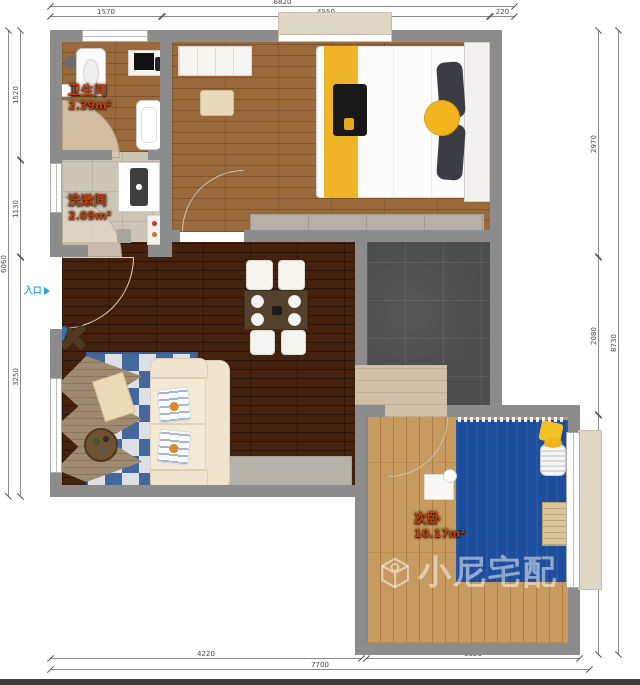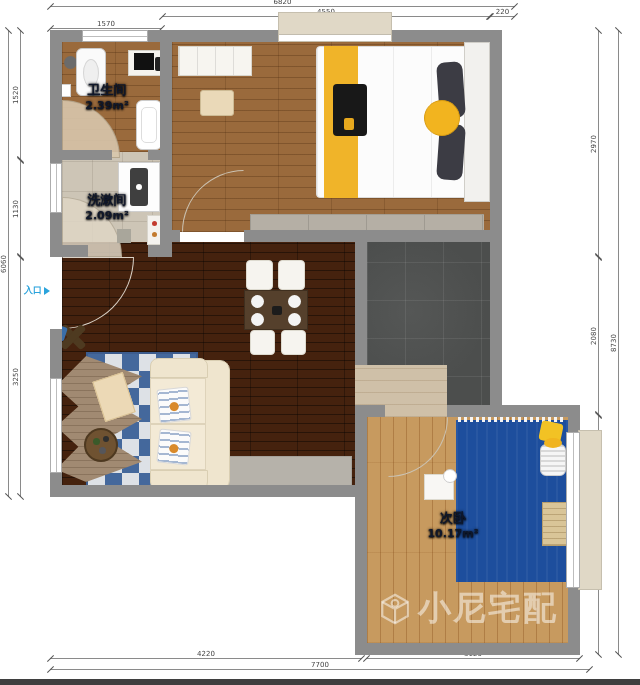--- a/index.html
+++ b/index.html
@@ -32,40 +32,40 @@
   .win-line-h{position:absolute;left:0;right:0;top:50%;height:1px;background:#bdbdbd;}
   .win-line-v{position:absolute;top:0;bottom:0;left:50%;width:1px;background:#bdbdbd;}
   .bay{position:absolute;background:#e0d8c6;border:1px solid #c6bfae;z-index:7;box-sizing:border-box;}
   .opening{position:absolute;background:#fff;z-index:8;}
   
   .arc{position:absolute;z-index:2;box-sizing:border-box;}
   
   .furn{position:absolute;z-index:3;box-sizing:border-box;}
   .furn2{position:absolute;z-index:4;box-sizing:border-box;}
   
-  .room-label{position:absolute;z-index:9;text-align:center;color:#0f172a;line-height:1.3;
+  .room-label{position:absolute;z-index:9;text-align:left;color:#c2410c;line-height:1.3;
     text-shadow:0 1px 2px rgba(0,0,0,.95),0 0 3px rgba(0,0,0,.85);pointer-events:none;}
   .rname{display:block;font-size:13px;font-weight:bold;}
   .rarea{display:block;font-size:11px;font-weight:bold;}
   
   .dimh{position:absolute;height:0;border-top:1px solid #8a8a8a;z-index:5;}
   .dimh>span{position:absolute;left:50%;top:-5px;transform:translate(-50%,-50%);
     font-size:7px;color:#444;background:#fff;padding:0 1px;line-height:1;white-space:nowrap;}
   .dimh::before,.dimh::after{content:"";position:absolute;top:-5px;width:1px;height:9px;background:#555;transform:rotate(45deg);}
   .dimh::before{left:0;} .dimh::after{right:0;}
   .dimv{position:absolute;width:0;border-left:1px solid #8a8a8a;z-index:5;}
   .dimv>span{position:absolute;top:50%;left:-5px;transform:translate(-50%,-50%) rotate(-90deg);
     font-size:7px;color:#444;background:#fff;padding:0 1px;line-height:1;white-space:nowrap;}
   .dimv::before,.dimv::after{content:"";position:absolute;left:-5px;width:9px;height:1px;background:#555;transform:rotate(45deg);}
   .dimv::before{top:0;} .dimv::after{bottom:0;}
   
   .entrance{position:absolute;left:24px;top:284px;z-index:9;display:flex;align-items:center;gap:2px;
     color:#2aa3dc;font-size:9px;font-weight:bold;}
   .entrance-arrow{width:0;height:0;border-left:6px solid #2aa3dc;border-top:4px solid transparent;border-bottom:4px solid transparent;}
-  .watermark{position:absolute;left:378px;top:586px;z-index:10;display:flex;align-items:center;gap:6px;
+  .watermark{position:absolute;left:378px;top:550px;z-index:10;display:flex;align-items:center;gap:6px;
     color:rgba(255,255,255,.5);font-size:33px;font-weight:bold;letter-spacing:2px;}
   .watermark svg{display:block;}
 </style>
 </head>
 <body>
 
 <div id="plan">
 
   <div class="floor wood-mid" style="left:62px;top:42px;width:100px;height:110px;"></div>
   <div class="floor tile-beige" style="left:62px;top:152px;width:100px;height:100px;"></div>
@@ -214,21 +214,21 @@
     <span class="rarea">2.09m²</span>
   </div>
   <div class="room-label" style="left:414px;top:510px;width:78px;">
     <span class="rname">次卧</span>
     <span class="rarea">10.17m²</span>
   </div>
 
   <div class="dimh" style="left:50px;top:6px;width:465px;">
       <span>6820</span>
     </div>
-  <div class="dimh" style="left:50px;top:28px;width:112px;">
+  <div class="dimh" style="left:50px;top:16px;width:112px;">
       <span>1570</span>
     </div>
   <div class="dimh" style="left:162px;top:16px;width:328px;">
       <span>4550</span>
     </div>
   <div class="dimh" style="left:490px;top:16px;width:25px;">
       <span>220</span>
     </div>
 
   <div class="dimv" style="left:8px;top:30px;height:467px;">

